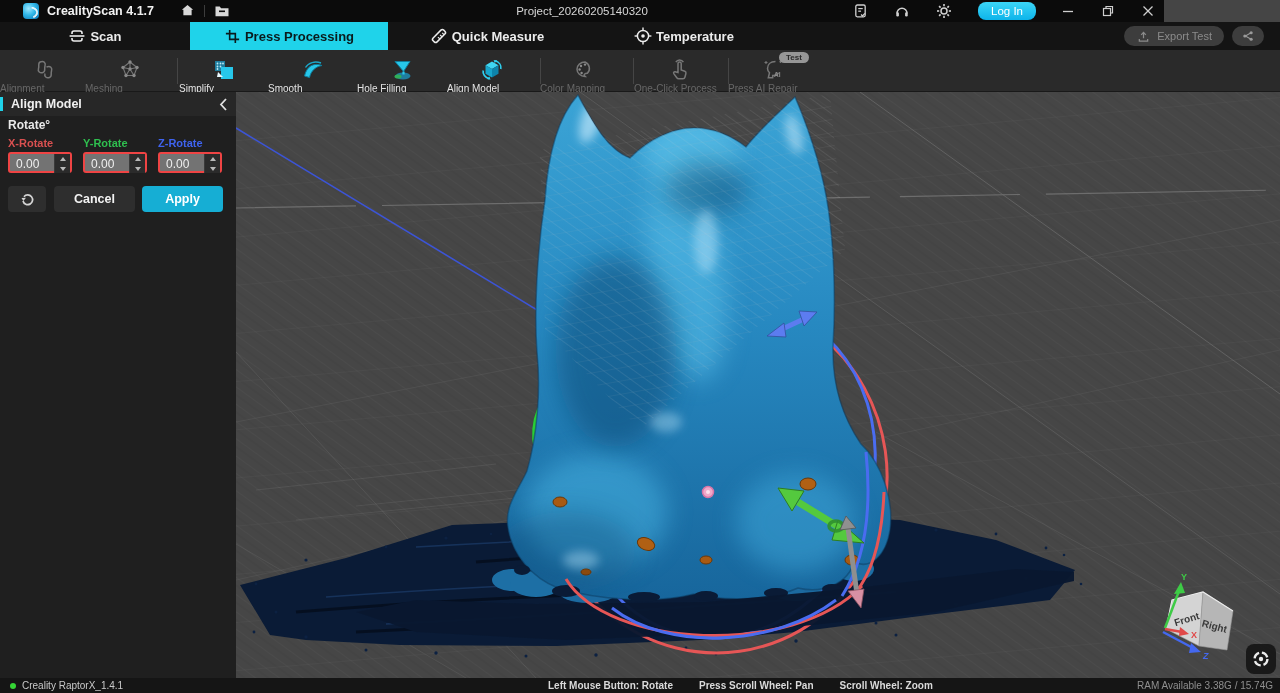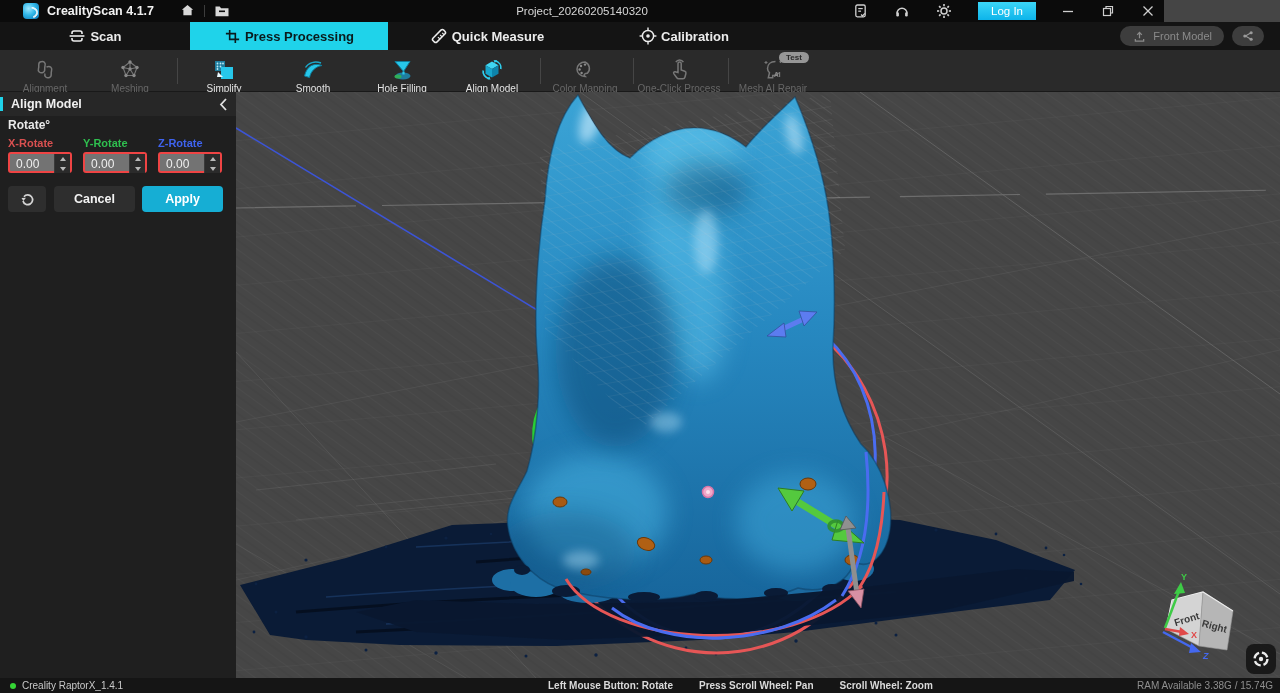--- a/index.html
+++ b/index.html
@@ -11,35 +11,35 @@
   .app-icon{position:absolute;left:23px;top:3px;width:16px;height:16px;border-radius:4px;
             background:radial-gradient(circle at 35% 35%,#9fe8ff 0%,#2fb6e8 45%,#0a6fb0 100%);}
   .app-icon::after{content:"";position:absolute;left:4px;top:4px;width:7px;height:7px;border-radius:50%;
             border:2px solid rgba(255,255,255,.85);border-left-color:transparent;border-bottom-color:transparent;transform:rotate(35deg);}
   .app-title{position:absolute;left:47px;top:4px;font-size:12.5px;font-weight:bold;color:#f2f2f2;}
   .tb-nav{position:absolute;left:180px;top:3px;display:flex;align-items:center;gap:9px;}
   .tb-sep{width:1px;height:12px;background:#3c3c3c;}
   .project-title{position:absolute;left:0;right:0;top:5px;text-align:center;font-size:11.5px;color:#d6d6d6;}
   .tb-right{position:absolute;right:8px;top:0;height:22px;display:flex;align-items:center;gap:26px;}
   .tb-btn{display:flex;align-items:center;justify-content:center;cursor:default;}
-  .login-btn{height:18px;padding:0 13px;border-radius:0;color:#fff;font-size:11.5px;
+  .login-btn{height:18px;padding:0 13px;border-radius:8px;color:#fff;font-size:11.5px;
              display:flex;align-items:center;background:linear-gradient(180deg,#3cd6f7,#0db4ea);}
   .win-glyph{color:#cfcfcf;font-size:12px;width:14px;text-align:center;}
   
   .tabbar{position:absolute;left:0;top:22px;width:1280px;height:28px;background:#141414;}
   .tab{position:absolute;top:0;height:28px;display:flex;align-items:center;justify-content:center;gap:4px;
        color:#ececec;font-size:13px;font-weight:bold;}
   .tab--active{background:#1fd3ea;color:#0a1b1d;}
   .tab-actions{position:absolute;right:16px;top:4px;display:flex;gap:8px;align-items:center;}
   .pill{height:20px;border-radius:10px;background:#3d3d3d;color:#8b8b8b;font-size:11px;
         display:flex;align-items:center;gap:6px;padding:0 12px;}
   .pill.icon-only{padding:0 9px;}
   
   .toolbar{position:absolute;left:0;top:50px;width:1280px;height:42px;background:#2a2a2a;border-bottom:1px solid #191919;box-sizing:border-box;}
-  .tool-item{position:absolute;top:6px;width:90px;height:38px;text-align:center;}
+  .tool-item{position:absolute;top:6px;width:90px;height:38px;text-align:left;}
   .tool-item .ticon{display:block;margin:2px auto 0;}
   .tlabel{font-size:10px;margin-top:1px;color:#e4e4e4;white-space:nowrap;}
   .tool-item.disabled .tlabel{color:#676767;}
   .tdivider{position:absolute;top:8px;width:1px;height:26px;background:#454545;}
   .test-badge{position:absolute;left:779px;top:2px;background:#969696;color:#2b2b2b;font-size:8px;
               font-weight:bold;padding:1px 7px;border-radius:7px;}
   
   .side-panel{position:absolute;left:0;top:92px;width:236px;height:586px;background:#1f1f1f;}
   .panel-header{position:relative;height:24px;background:#272727;}
   .panel-accent{position:absolute;left:0;top:5px;width:3px;height:14px;background:#1fd3ea;}
@@ -186,28 +186,28 @@
       <svg width="18" height="18" viewBox="0 0 18 18">
           <circle cx="9" cy="9" r="5.6" fill="none" stroke="#ececec" stroke-width="1.5"></circle>
           <circle cx="9" cy="9" r="1.8" fill="#ececec"></circle>
           <g stroke="#ececec" stroke-width="1.4">
             <line x1="9" y1="0.6" x2="9" y2="3.2"></line>
             <line x1="9" y1="14.8" x2="9" y2="17.4"></line>
             <line x1="0.6" y1="9" x2="3.2" y2="9"></line>
             <line x1="14.8" y1="9" x2="17.4" y2="9"></line>
           </g>
         </svg>
-      <span>Calibration</span>
+      <span>Temperature</span>
     </div>
     <div class="tab-actions">
       <div class="pill">
         <svg width="15" height="15" viewBox="0 0 18 18">
             <path d="M4 12 v2.5 h10 V12 M9 11 V4.5 M6.2 7 L9 4 11.8 7" fill="none" stroke="#8b8b8b" stroke-width="1.5"></path>
           </svg>
-        <span>Front Model</span>
+        <span>Export Test</span>
       </div>
       <div class="pill icon-only">
         <svg width="14" height="14" viewBox="0 0 16 16">
             <g stroke="#9a9a9a" stroke-width="1.2">
               <line x1="5" y1="8" x2="11" y2="4.5"></line>
               <line x1="5" y1="8" x2="11" y2="11.5"></line>
             </g>
             <circle cx="4.4" cy="8" r="1.8" fill="#9a9a9a"></circle>
             <circle cx="11.6" cy="4.3" r="1.8" fill="#9a9a9a"></circle>
             <circle cx="11.6" cy="11.7" r="1.8" fill="#9a9a9a"></circle>
@@ -308,21 +308,21 @@
       <div class="tlabel">One-Click Process</div>
     </div>
     <div class="tdivider" style="left:728px"></div>
     <div class="tool-item disabled" style="left:728px">
       <svg class="ticon" width="24" height="24" viewBox="0 0 24 24">
           <path d="M14.5 3.5 c-5 0 -8 3 -8 7 c0 2 .9 3.2 2 4.2 l-1.2 5 h4.4 v-2.2 c2.5 .2 4.8 -.8 5.8 -2.8" fill="none" stroke="#777" stroke-width="1.5"></path>
           <text x="13" y="19" font-size="6.5" font-weight="bold" fill="#8a8a8a" font-family="Liberation Sans,sans-serif">AI</text>
           <path d="M5 3 v3 M3.5 4.5 h3" stroke="#777" stroke-width="1.1"></path>
           <path d="M19.5 2.5 v2.4 M18.3 3.7 h2.4" stroke="#777" stroke-width="1.1"></path>
         </svg>
-      <div class="tlabel">Mesh AI Repair</div>
+      <div class="tlabel">Press AI Repair</div>
     </div>
     <div class="test-badge">Test</div>
   </div>
 
   <div class="side-panel">
     <div class="panel-header">
       <div class="panel-accent"></div>
       <div class="panel-title">Align Model</div>
       <div class="panel-chevron">
         <svg width="9" height="15" viewBox="0 0 9 15">

